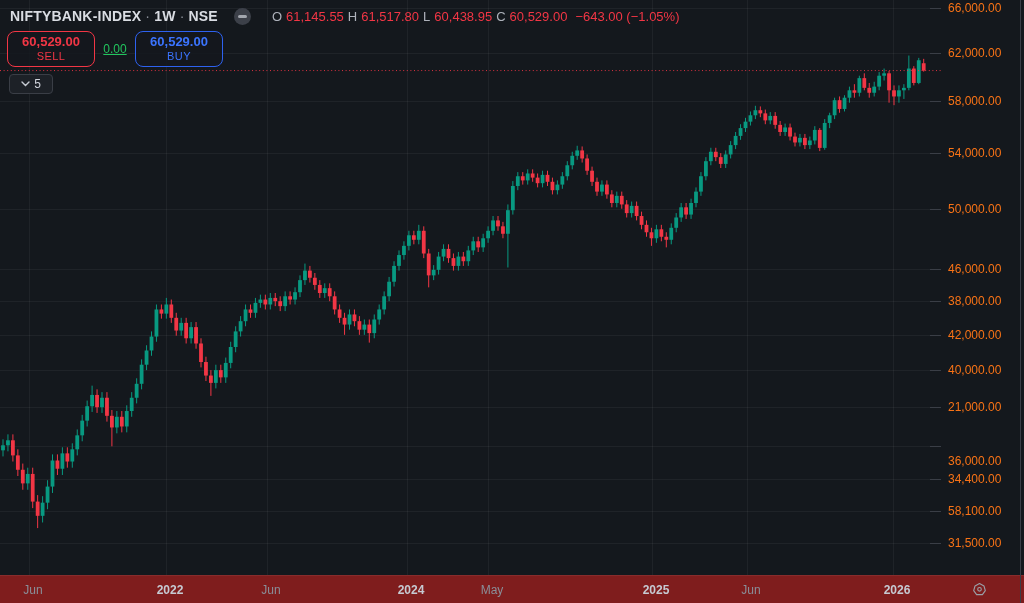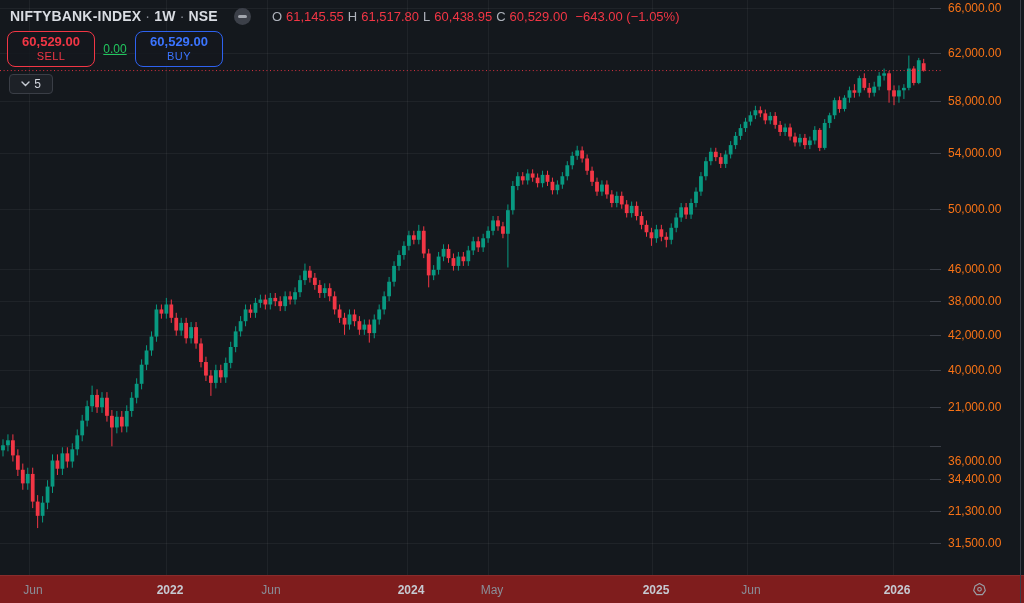--- a/index.html
+++ b/index.html
@@ -505,21 +505,21 @@
       <div class="price-label" style="top: 101.433px;">58,000.00</div>
       <div class="price-label" style="top: 153.105px;">54,000.00</div>
       <div class="price-label" style="top: 208.756px;">50,000.00</div>
       <div class="price-label" style="top: 269.049px;">46,000.00</div>
       <div class="price-label" style="top: 301.192px;">38,000.00</div>
       <div class="price-label" style="top: 334.831px;">42,000.00</div>
       <div class="price-label" style="top: 370.111px;">40,000.00</div>
       <div class="price-label" style="top: 407.201px;">21,000.00</div>
       <div class="price-label" style="top: 461px;">36,000.00</div>
       <div class="price-label" style="top: 479.171px;">34,400.00</div>
-      <div class="price-label" style="top: 511.409px;">21,300.00</div>
+      <div class="price-label" style="top: 511.409px;">58,100.00</div>
       <div class="price-label" style="top: 542.854px;">31,500.00</div>
     </div>
   <div class="time-axis" id="time-axis">
       <div class="time-label" style="left: 33px;">Jun</div>
       <div class="time-label major" style="left: 170px;">2022</div>
       <div class="time-label" style="left: 271px;">Jun</div>
       <div class="time-label major" style="left: 411px;">2024</div>
       <div class="time-label" style="left: 492px;">May</div>
       <div class="time-label major" style="left: 656px;">2025</div>
       <div class="time-label" style="left: 751px;">Jun</div>

